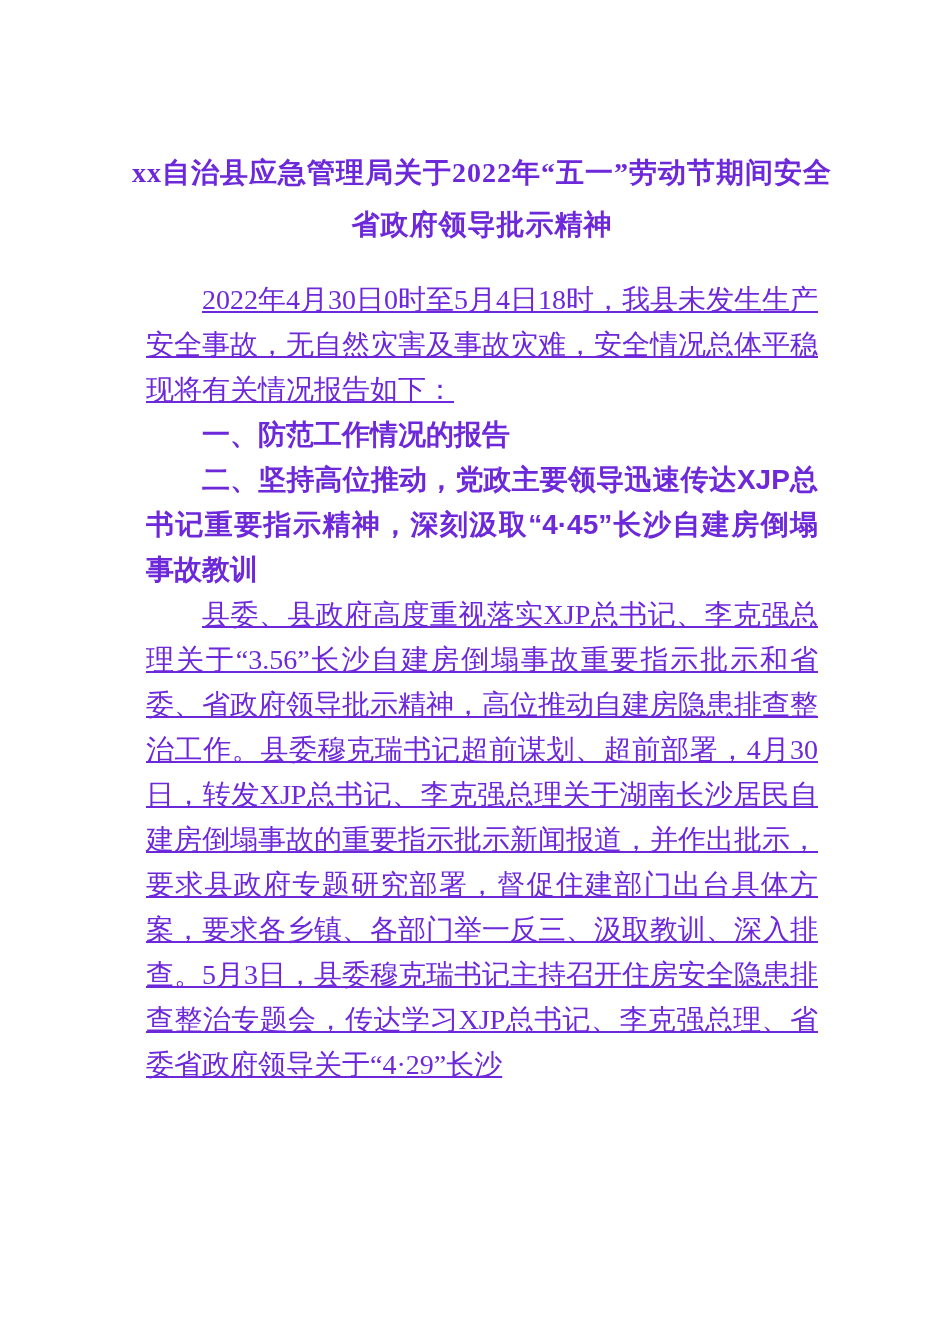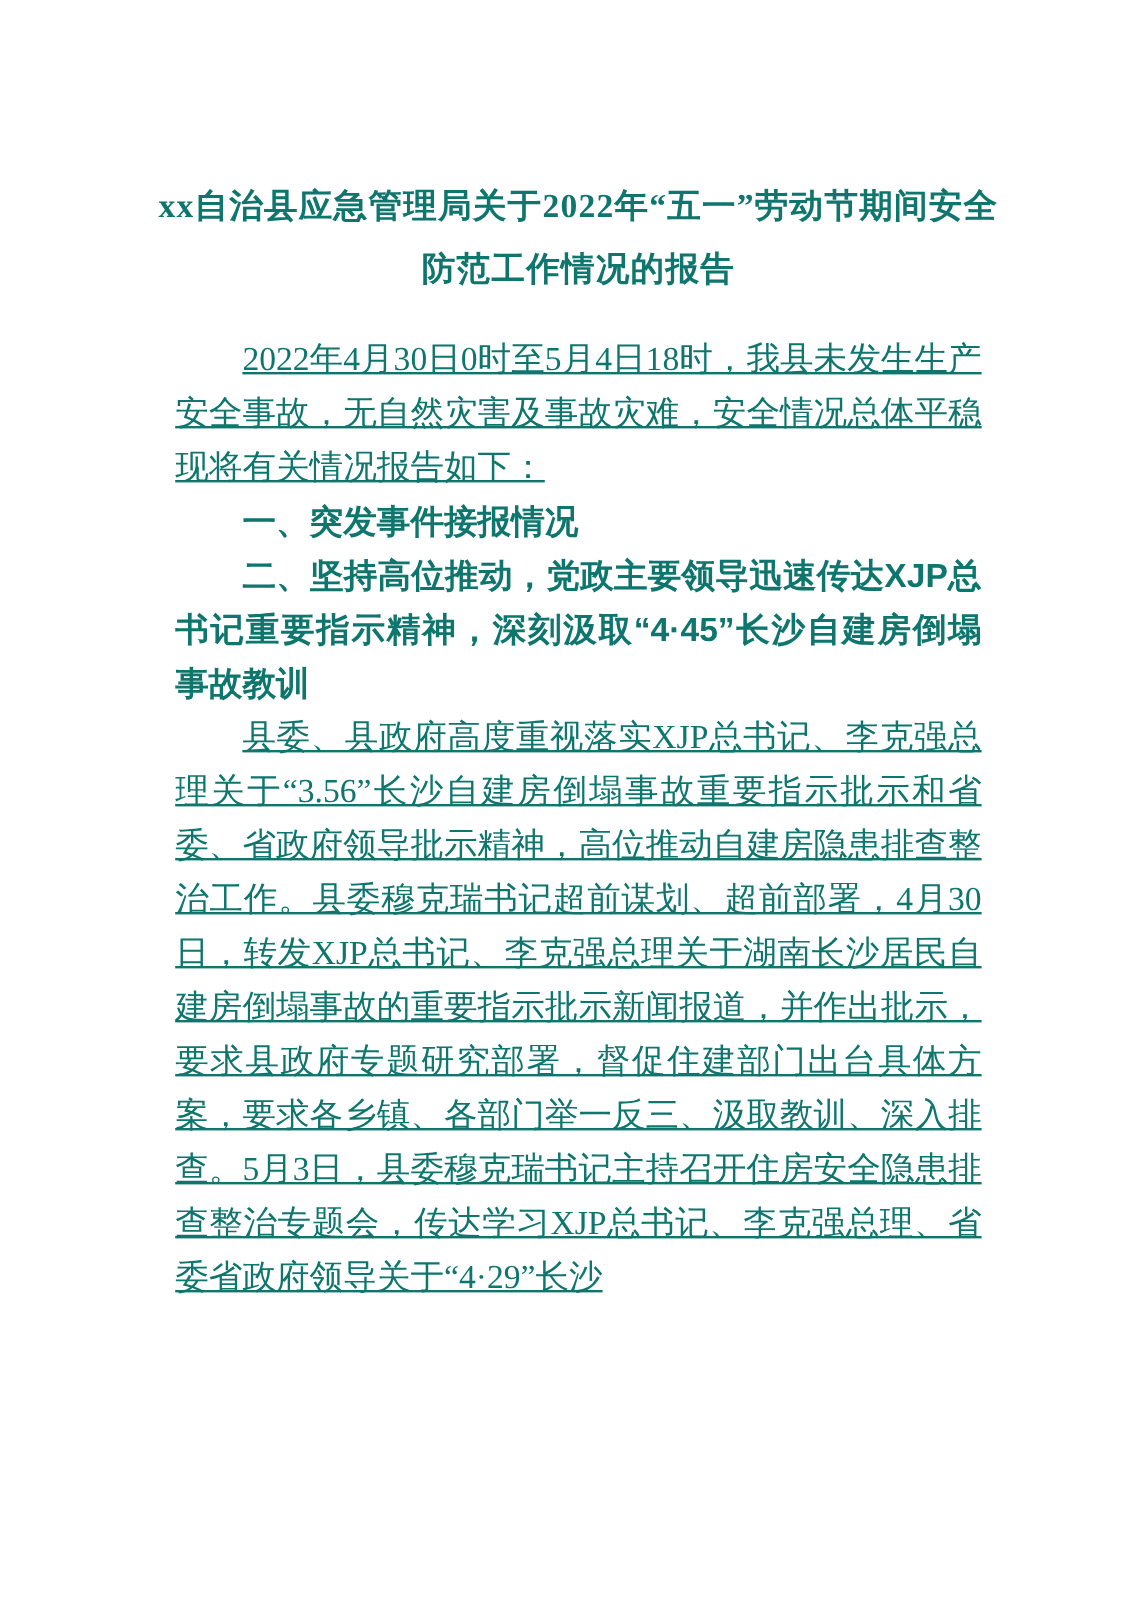--- a/index.html
+++ b/index.html
@@ -6,21 +6,21 @@
     margin: 0;
     padding: 0;
     background: #ffffff;
   }
   .page {
     position: relative;
     width: 950px;
     height: 1344px;
     box-sizing: border-box;
     background: #ffffff;
-    color: #0f766e;
+    color: #6d28d9;
     padding: 147px 132px 0 146px;
     overflow: hidden;
   }
   .doc-title {
     margin: 0 0 26px 0;
     display: flex;
     flex-direction: column;
     align-items: center;
     font-family: "Liberation Serif", "DejaVu Serif", serif;
     font-weight: 700;
@@ -52,24 +52,24 @@
     text-justify: inter-character;
     text-indent: 2em;
   }
 </style>
 </head>
 <body>
 
 <div class="page">
   <h1 class="doc-title">
     <span class="title-line">xx自治县应急管理局关于2022年“五一”劳动节期间安全</span>
-    <span class="title-line">防范工作情况的报告</span>
+    <span class="title-line">省政府领导批示精神</span>
   </h1>
 
   <p class="para">2022年4月30日0时至5月4日18时，我县未发生生产安全事故，无自然灾害及事故灾难，安全情况总体平稳现将有关情况报告如下：</p>
 
-  <h2 class="heading">一、突发事件接报情况</h2>
+  <h2 class="heading">一、防范工作情况的报告</h2>
 
 
   <h2 class="heading">二、坚持高位推动，党政主要领导迅速传达XJP总书记重要指示精神，深刻汲取“4·45”长沙自建房倒塌事故教训</h2>
 
   <p class="para">县委、县政府高度重视落实XJP总书记、李克强总理关于“3.56”长沙自建房倒塌事故重要指示批示和省委、省政府领导批示精神，高位推动自建房隐患排查整治工作。县委穆克瑞书记超前谋划、超前部署，4月30日，转发XJP总书记、李克强总理关于湖南长沙居民自建房倒塌事故的重要指示批示新闻报道，并作出批示，要求县政府专题研究部署，督促住建部门出台具体方案，要求各乡镇、各部门举一反三、汲取教训、深入排查。5月3日，县委穆克瑞书记主持召开住房安全隐患排查整治专题会，传达学习XJP总书记、李克强总理、省委省政府领导关于“4·29”长沙</p>
 </div>
 
 </body></html>

